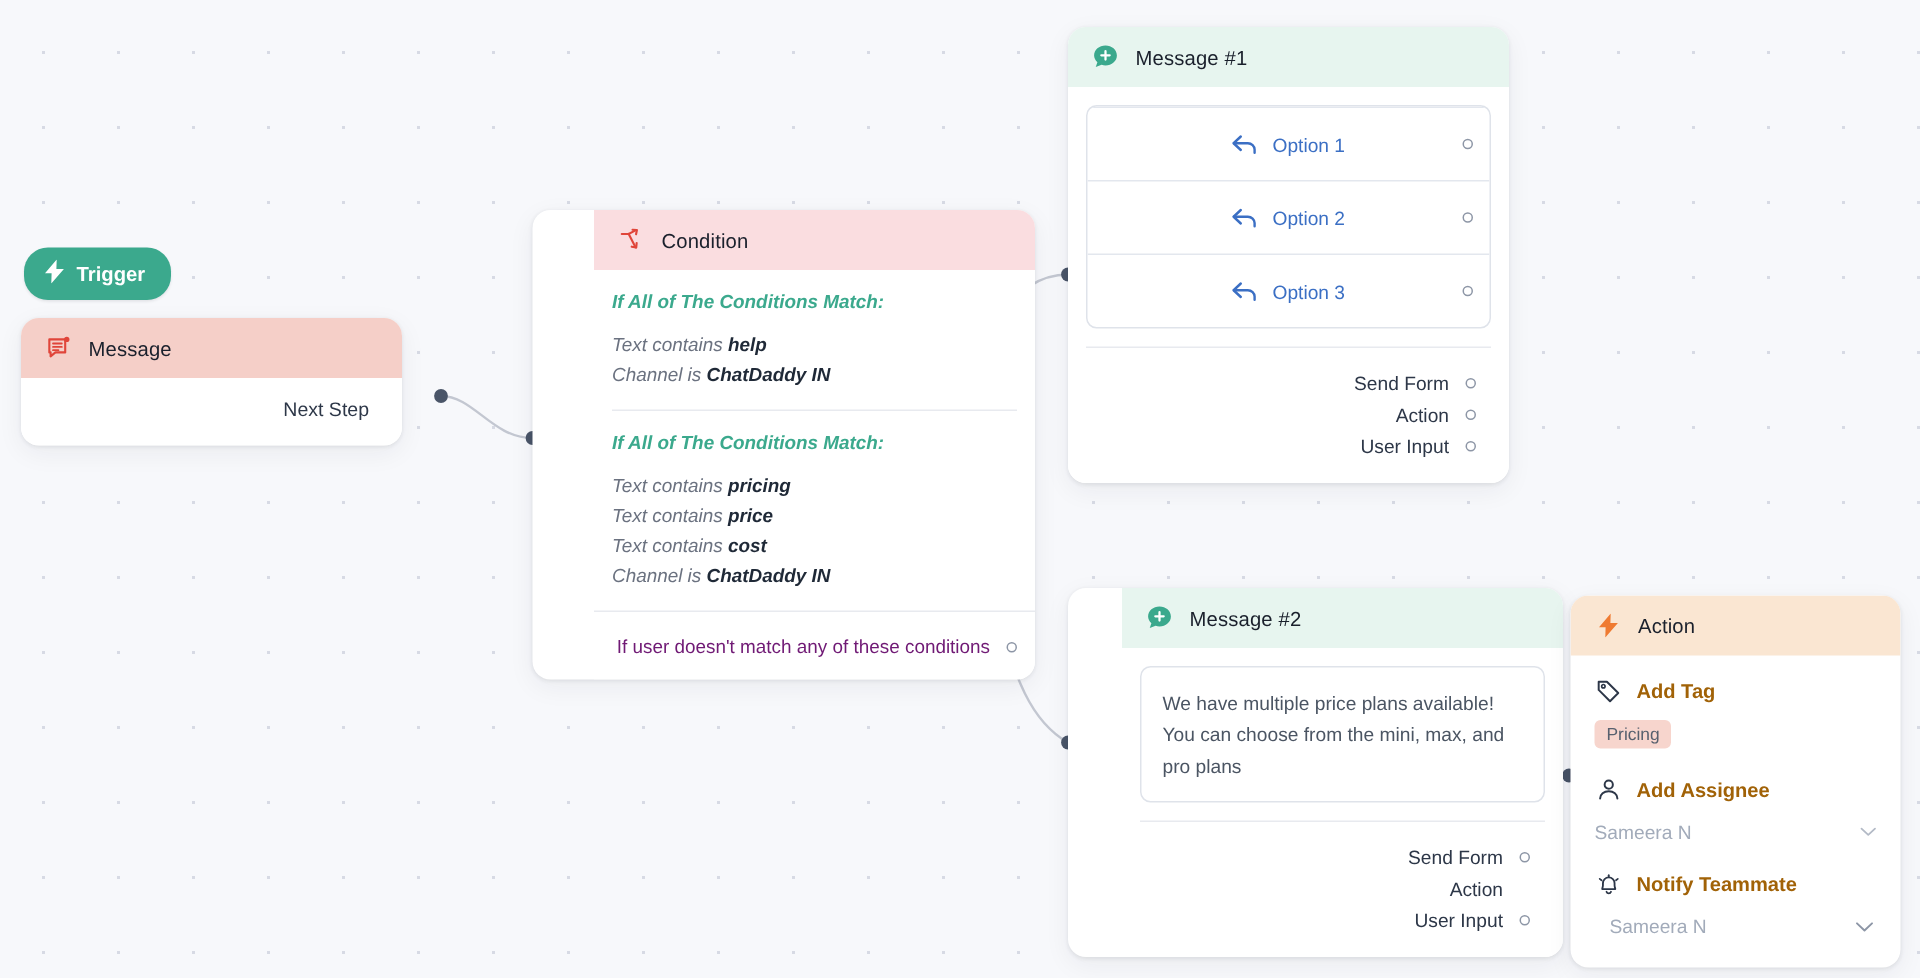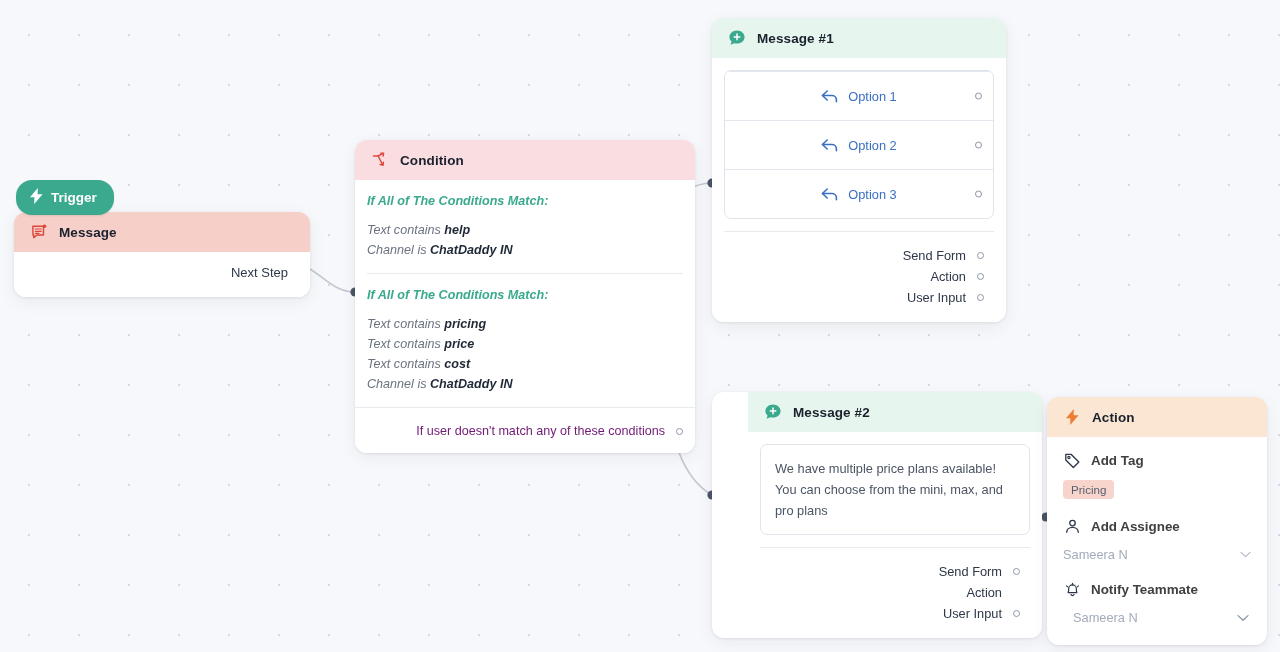--- a/index.html
+++ b/index.html
@@ -52,78 +52,79 @@
     box-shadow: 0 1px 3px rgba(26,32,44,0.09), 0 5px 18px rgba(26,32,44,0.06);
     z-index: 10;
     overflow: hidden;
   }
   .node-header {
     display: flex;
     align-items: center;
     gap: 11px;
     padding: 11px 16px;
     font-size: 13.5px;
-    font-weight: bold;
+    font-weight: normal;
     color: #1a202c;
     letter-spacing: .1px;
   }
   .node-header .hdr-icon {
     display: flex;
     align-items: center;
     justify-content: center;
     width: 18px;
     height: 18px;
     flex: 0 0 18px;
   }
   .node-body {
     background: #ffffff;
   }
 
   
   #trigger-pill {
     position: absolute;
     left: 16px;
-    top: 180px;
+    top: 165px;
     display: flex;
     align-items: center;
     gap: 8px;
     background: #3ba98d;
     color: #ffffff;
     border-radius: 16px;
     padding: 8px 17px 8px 14px;
     font-size: 13.5px;
     font-weight: bold;
     z-index: 12;
     box-shadow: 0 1px 2px rgba(26,32,44,0.10);
   }
 
   
   #node-message {
     left: 14px;
     top: 212px;
-    width: 296px;
+    width: 254px;
   }
   #node-message .node-header {
     background: #f5cfc8;
   }
   .nextstep-row {
     display: flex;
     align-items: center;
     justify-content: flex-end;
     padding: 13px 22px 17px 16px;
     font-size: 13px;
     color: #2d3748;
     font-weight: normal;
   }
 
   
   #node-condition {
     left: 355px;
     top: 140px;
-    width: 340px;
+    width: 294px;
+    padding-left: 41px;
   }
   #node-condition .node-header {
     background: #fadde0;
   }
   .cond-inner {
     padding: 0 12px;
     font-style: italic;
   }
   .cond-group {
     padding: 14px 0 13px 0;
@@ -227,21 +228,21 @@
   }
   .act-body {
     padding: 14px 16px 20px 16px;
   }
   .act-title {
     display: flex;
     align-items: center;
     gap: 10px;
     font-size: 13.4px;
     font-weight: bold;
-    color: #404040;
+    color: #a16207;
   }
   .act-title .act-icon {
     display: flex;
     align-items: center;
     justify-content: center;
     width: 18px;
     height: 18px;
     flex: 0 0 18px;
   }
   .tag-chip {

